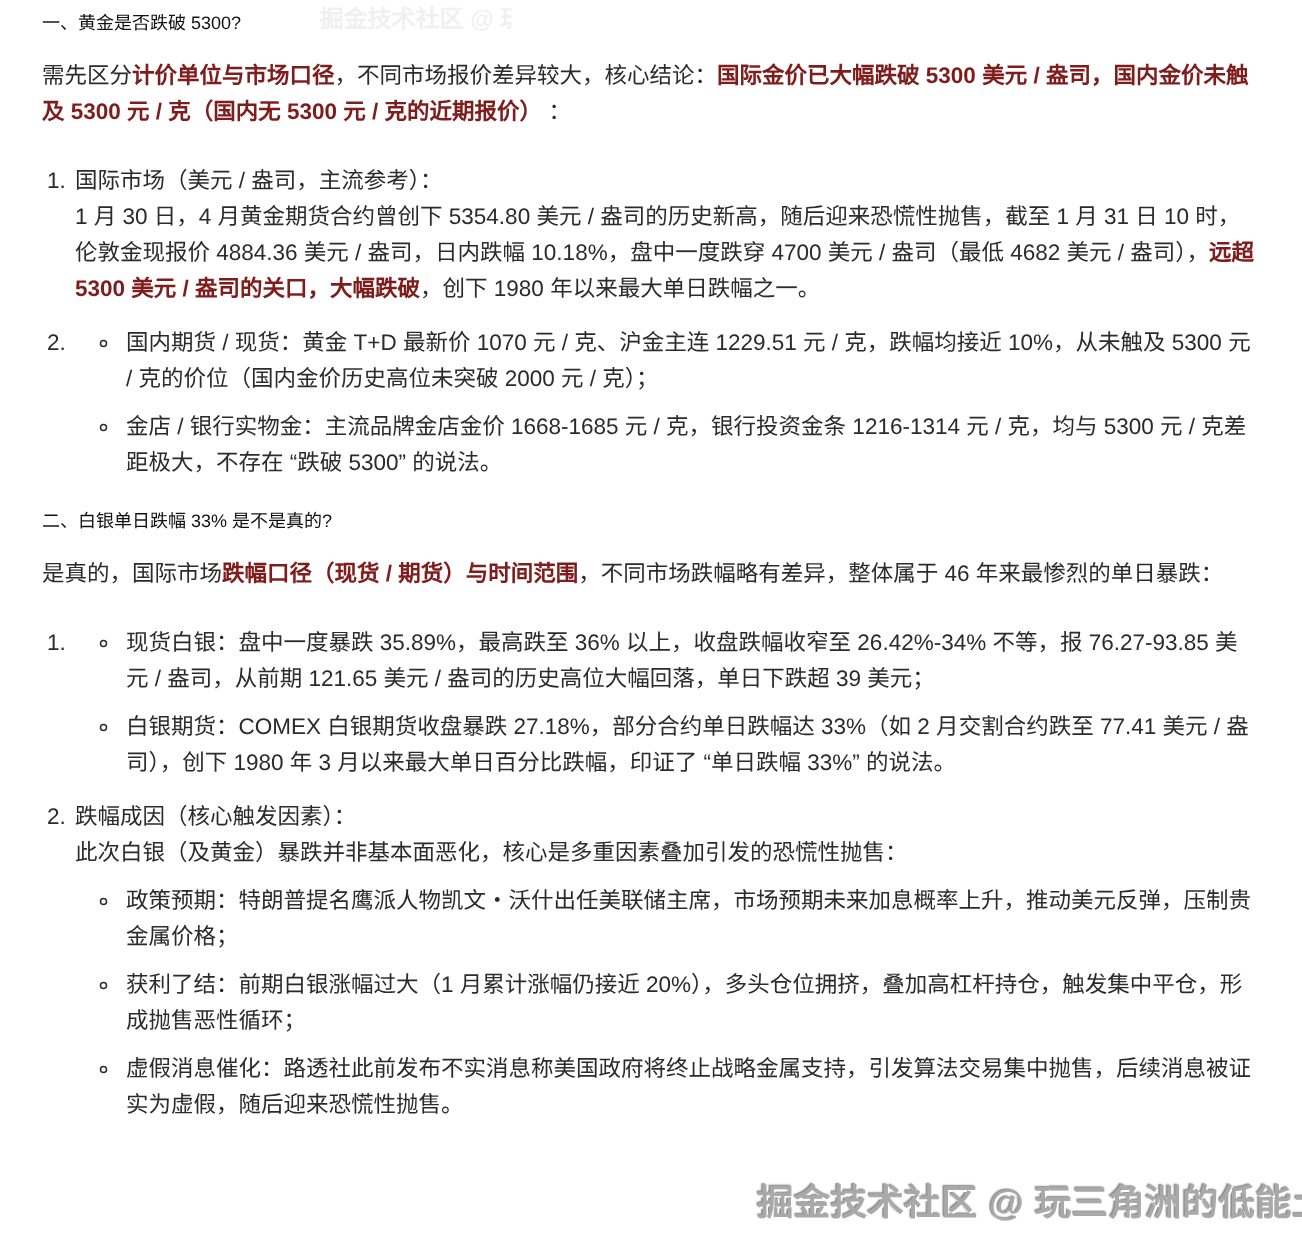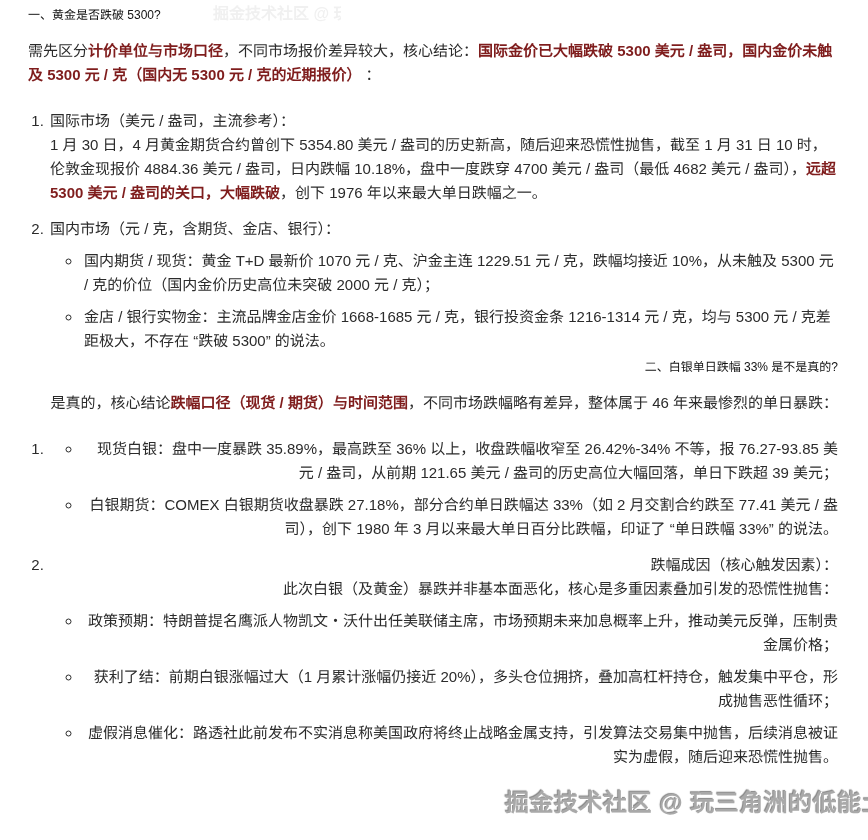--- a/index.html
+++ b/index.html
@@ -17,21 +17,21 @@
   .intro{margin:12px 0 0 0;}
   strong{font-weight:700;color:#7f1d1d;}
   ol.num-list{margin:22px 0 0 0;padding:0 0 0 20px;list-style:decimal outside;}
   ol.num-list>li{margin:0;padding-left:2px;}
   ol.num-list>li+li{margin-top:12px;}
   ul.sub-list{margin:8px 0 0 0;padding:0 0 0 32px;list-style:circle outside;}
   ul.sub-list>li{margin:0;padding-left:2px;}
   ul.sub-list>li+li{margin-top:8px;}
   .li-title{margin:0;}
   .li-body{margin:0;}
-  .section-2{margin-top:2px;text-align:right;}
+  .section-2{margin-top:14px;}
   .watermark{
     position:absolute;left:505px;top:791px;white-space:nowrap;
     font-size:24px;font-weight:700;letter-spacing:0.5px;
     color:#a9a9a9;
     text-shadow:1px 1px 0 #ffffff,-1px -1px 1px #868686;
     pointer-events:none;
   }
   .watermark-faint{
     position:absolute;left:213px;top:2px;white-space:nowrap;
     width:128px;overflow:hidden;
@@ -43,35 +43,34 @@
 <body>
 
 <div class="doc">
 
   <section>
     <h2>一、黄金是否跌破 5300?</h2>
     <p class="intro"><span>需先区分</span><strong>计价单位与市场口径</strong><span>，不同市场报价差异较大，核心结论：</span><strong>国际金价已大幅跌破 5300 美元 / 盎司，国内金价未触及 5300 元 / 克（国内无 5300 元 / 克的近期报价）</strong><span> ：</span></p>
     <ol class="num-list">
       <li>
         <div class="li-title"><span>国际市场（美元 / 盎司，主流参考）：</span></div>
-        <div class="li-body"><span>1 月 30 日，4 月黄金期货合约曾创下 5354.80 美元 / 盎司的历史新高，随后迎来恐慌性抛售，截至 1 月 31 日 10 时，伦敦金现报价 4884.36 美元 / 盎司，日内跌幅 10.18%，盘中一度跌穿 4700 美元 / 盎司（最低 4682 美元 / 盎司），</span><strong>远超 5300 美元 / 盎司的关口，大幅跌破</strong><span>，创下 1976 年以来最大单日跌幅之一。</span></div>
+        <div class="li-body"><span>1 月 30 日，4 月黄金期货合约曾创下 5354.80 美元 / 盎司的历史新高，随后迎来恐慌性抛售，截至 1 月 31 日 10 时，伦敦金现报价 4884.36 美元 / 盎司，日内跌幅 10.18%，盘中一度跌穿 4700 美元 / 盎司（最低 4682 美元 / 盎司），</span><strong>远超 5300 美元 / 盎司的关口，大幅跌破</strong><span>，创下 1980 年以来最大单日跌幅之一。</span></div>
       </li>
       <li>
-        <div class="li-title"><span>国内市场（元 / 克，含期货、金店、银行）：</span></div>
         <ul class="sub-list">
           <li><span>国内期货 / 现货：黄金 T+D 最新价 1070 元 / 克、沪金主连 1229.51 元 / 克，跌幅均接近 10%，从未触及 5300 元 / 克的价位（国内金价历史高位未突破 2000 元 / 克）；</span></li>
           <li><span>金店 / 银行实物金：主流品牌金店金价 1668-1685 元 / 克，银行投资金条 1216-1314 元 / 克，均与 5300 元 / 克差距极大，不存在 “跌破 5300” 的说法。</span></li>
         </ul>
       </li>
     </ol>
   </section>
 
   <section class="section-2">
     <h2>二、白银单日跌幅 33% 是不是真的?</h2>
-    <p class="intro"><span>是真的，核心结论</span><strong>跌幅口径（现货 / 期货）与时间范围</strong><span>，不同市场跌幅略有差异，整体属于 46 年来最惨烈的单日暴跌：</span></p>
+    <p class="intro"><span>是真的，国际市场</span><strong>跌幅口径（现货 / 期货）与时间范围</strong><span>，不同市场跌幅略有差异，整体属于 46 年来最惨烈的单日暴跌：</span></p>
     <ol class="num-list">
       <li>
         <ul class="sub-list">
           <li><span>现货白银：盘中一度暴跌 35.89%，最高跌至 36% 以上，收盘跌幅收窄至 26.42%-34% 不等，报 76.27-93.85 美元 / 盎司，从前期 121.65 美元 / 盎司的历史高位大幅回落，单日下跌超 39 美元；</span></li>
           <li><span>白银期货：COMEX 白银期货收盘暴跌 27.18%，部分合约单日跌幅达 33%（如 2 月交割合约跌至 77.41 美元 / 盎司），创下 1980 年 3 月以来最大单日百分比跌幅，印证了 “单日跌幅 33%” 的说法。</span></li>
         </ul>
       </li>
       <li>
         <div class="li-title"><span>跌幅成因（核心触发因素）：</span></div>
         <div class="li-body"><span>此次白银（及黄金）暴跌并非基本面恶化，核心是多重因素叠加引发的恐慌性抛售：</span></div>

